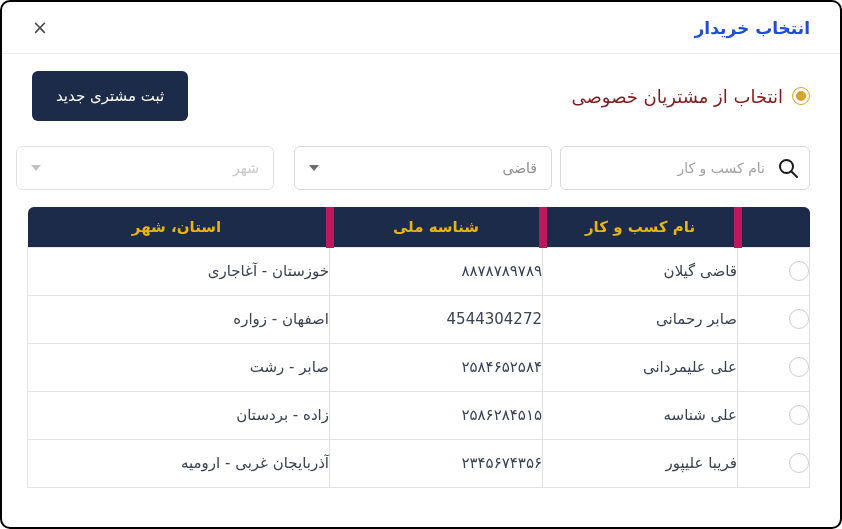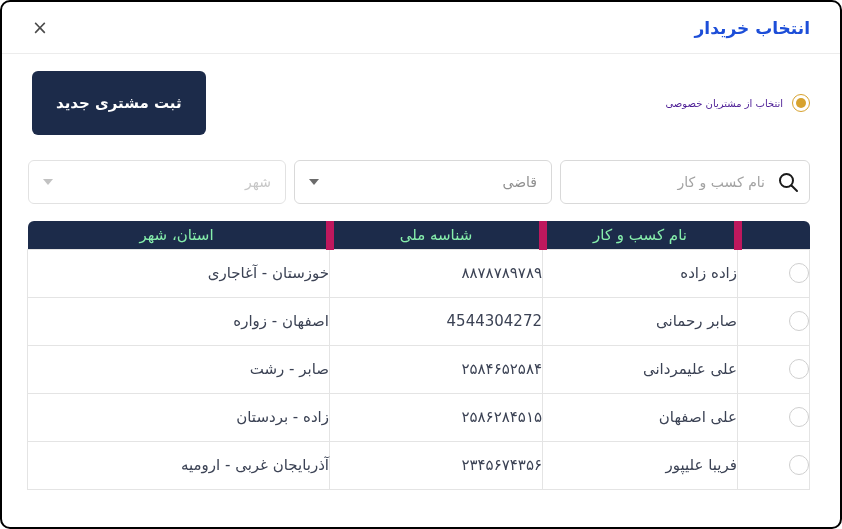--- a/index.html
+++ b/index.html
@@ -37,57 +37,57 @@
   .radio-option{display:flex;align-items:center;gap:9px;cursor:pointer;}
   .radio-circle{
     width:18px;height:18px;border-radius:50%;
     border:1px solid #cfcfcf;background:#fff;flex:0 0 auto;
     display:flex;align-items:center;justify-content:center;
   }
   .radio-option.selected .radio-circle{border-color:var(--gold);}
   .radio-option.selected .radio-circle::after{
     content:"";width:10px;height:10px;border-radius:50%;background:var(--gold);
   }
-  .radio-label{font-size:10px;color:#4c1d95;}
+  .radio-label{font-size:18px;color:#7f1d1d;}
   .primary-btn{
     background:var(--navy);color:#fff;border:none;border-radius:6px;
-    font-size:15px;font-weight:700;padding:0 24px;height:64px;min-width:155px;
+    font-size:15px;font-weight:400;padding:0 24px;height:50px;min-width:155px;
     cursor:pointer;
   }
   
   .filter-row{margin:25px 30px 0;display:flex;gap:8px;}
   .search-box{position:relative;width:250px;height:44px;flex:0 0 auto;}
   .search-box input{
     width:100%;height:100%;border:1px solid var(--border);border-radius:6px;
     padding:0 44px 0 12px;font-size:14px;color:#333;outline:none;background:#fff;
   }
   .search-box input::placeholder{color:var(--placeholder);}
   .search-icon{
     position:absolute;right:10px;top:50%;transform:translateY(-50%);
     width:24px;height:24px;pointer-events:none;
   }
   .select-box{
     width:258px;height:44px;border:1px solid var(--border);border-radius:6px;
     display:flex;align-items:center;justify-content:space-between;
-    padding:0 14px;cursor:pointer;background:#fff;flex:0 0 auto;
+    padding:0 14px;cursor:pointer;background:#fff;flex:0 0 auto;margin-left:12px;
   }
   .select-placeholder{font-size:14px;color:#8f8f8f;}
   .select-caret{
     width:0;height:0;border-left:5px solid transparent;border-right:5px solid transparent;
     border-top:6px solid #6b6b6b;
   }
   .select-box.disabled{border-color:#e2e2e2;}
   .select-box.disabled .select-placeholder{color:var(--disabled);}
   .select-box.disabled .select-caret{border-top-color:#c2c2c2;}
   
   .table-wrap{margin:17px 30px 0;}
   table{width:782px;border-collapse:collapse;table-layout:fixed;}
   thead th{
-    background:var(--navy);color:#86efac;font-size:15px;font-weight:400;
-    height:28px;text-align:center;
+    background:var(--navy);color:#eab308;font-size:15px;font-weight:700;
+    height:40px;text-align:center;
   }
   thead th:not(:last-child){border-left:8px solid #be185d;}
   thead th:first-child{border-radius:0 6px 0 0;}
   thead th:last-child{border-radius:6px 0 0 0;}
   tbody td{
     border:1px solid var(--table-border);height:48px;text-align:right;
     font-size:15px;color:var(--text-dark);background:#fff;
   }
   .row-radio{
     width:20px;height:20px;border-radius:50%;border:1px solid #cfcfcf;
@@ -150,21 +150,21 @@
           <th>نام کسب و کار</th>
           <th>شناسه ملی</th>
           <th>استان، شهر</th>
         </tr>
       </thead>
       <tbody>
     <tr>
       <td>
         <span class="row-radio"></span>
       </td>
-      <td>زاده زاده</td>
+      <td>قاضی گیلان</td>
       <td>۸۸۷۸۷۸۹۷۸۹</td>
       <td>خوزستان - آغاجاری</td>
     </tr>
 
     <tr>
       <td>
         <span class="row-radio"></span>
       </td>
       <td>صابر رحمانی</td>
       <td>4544304272</td>
@@ -177,21 +177,21 @@
       </td>
       <td>علی علیمردانی</td>
       <td>۲۵۸۴۶۵۲۵۸۴</td>
       <td>صابر - رشت</td>
     </tr>
 
     <tr>
       <td>
         <span class="row-radio"></span>
       </td>
-      <td>علی اصفهان</td>
+      <td>علی شناسه</td>
       <td>۲۵۸۶۲۸۴۵۱۵</td>
       <td>زاده - بردستان</td>
     </tr>
 
     <tr>
       <td>
         <span class="row-radio"></span>
       </td>
       <td>فریبا علیپور</td>
       <td>۲۳۴۵۶۷۴۳۵۶</td>

